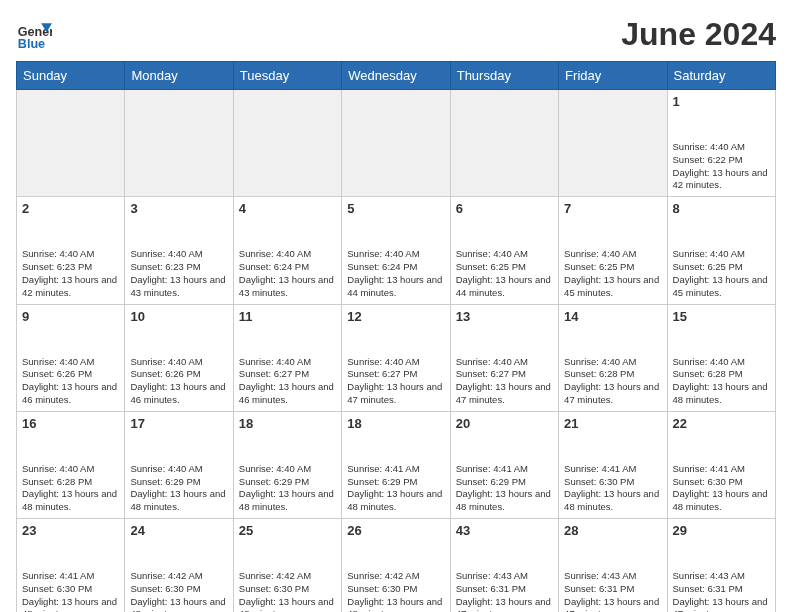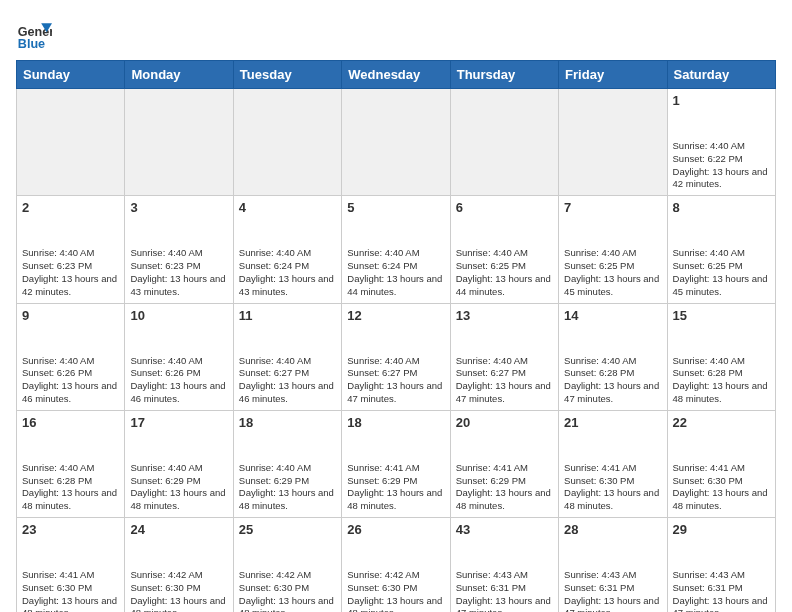--- a/index.html
+++ b/index.html
@@ -41,21 +41,21 @@
       width: 100%;
       border-collapse: collapse;
       table-layout: fixed;
     }
     thead th {
       background: #2b6cb0;
       color: #fff;
       text-align: left;
       padding: 6px 6px;
       font-size: 13px;
-      font-weight: bold;
+      font-weight: normal;
       border: 1px solid #1a5a9c;
     }
     td {
       border: 1px solid #ccc;
       vertical-align: top;
       padding: 4px 5px;
       font-size: 10px;
       color: #333;
       height: 72px;
       background: #fff;
@@ -85,20 +85,21 @@
 
 <div class="header-area">
   <div class="logo">
     <svg class="logo-icon" viewBox="0 0 40 40">
       <text x="2" y="22" font-size="14" font-family="Arial" fill="#333" font-weight="bold">General</text>
       <text x="2" y="36" font-size="14" font-family="Arial" fill="#1a6eb5" font-weight="bold">Blue</text>
       <polygon points="28,8 40,8 34,18" fill="#1a6eb5"></polygon>
     </svg>
   </div>
   <div class="title-block">
+    <div class="month-title">June 2024</div>
   </div>
 </div>
 
 <table>
   <thead>
     <tr id="weekday-header">
         <th>Sunday</th>
         <th>Monday</th>
         <th>Tuesday</th>
         <th>Wednesday</th>

